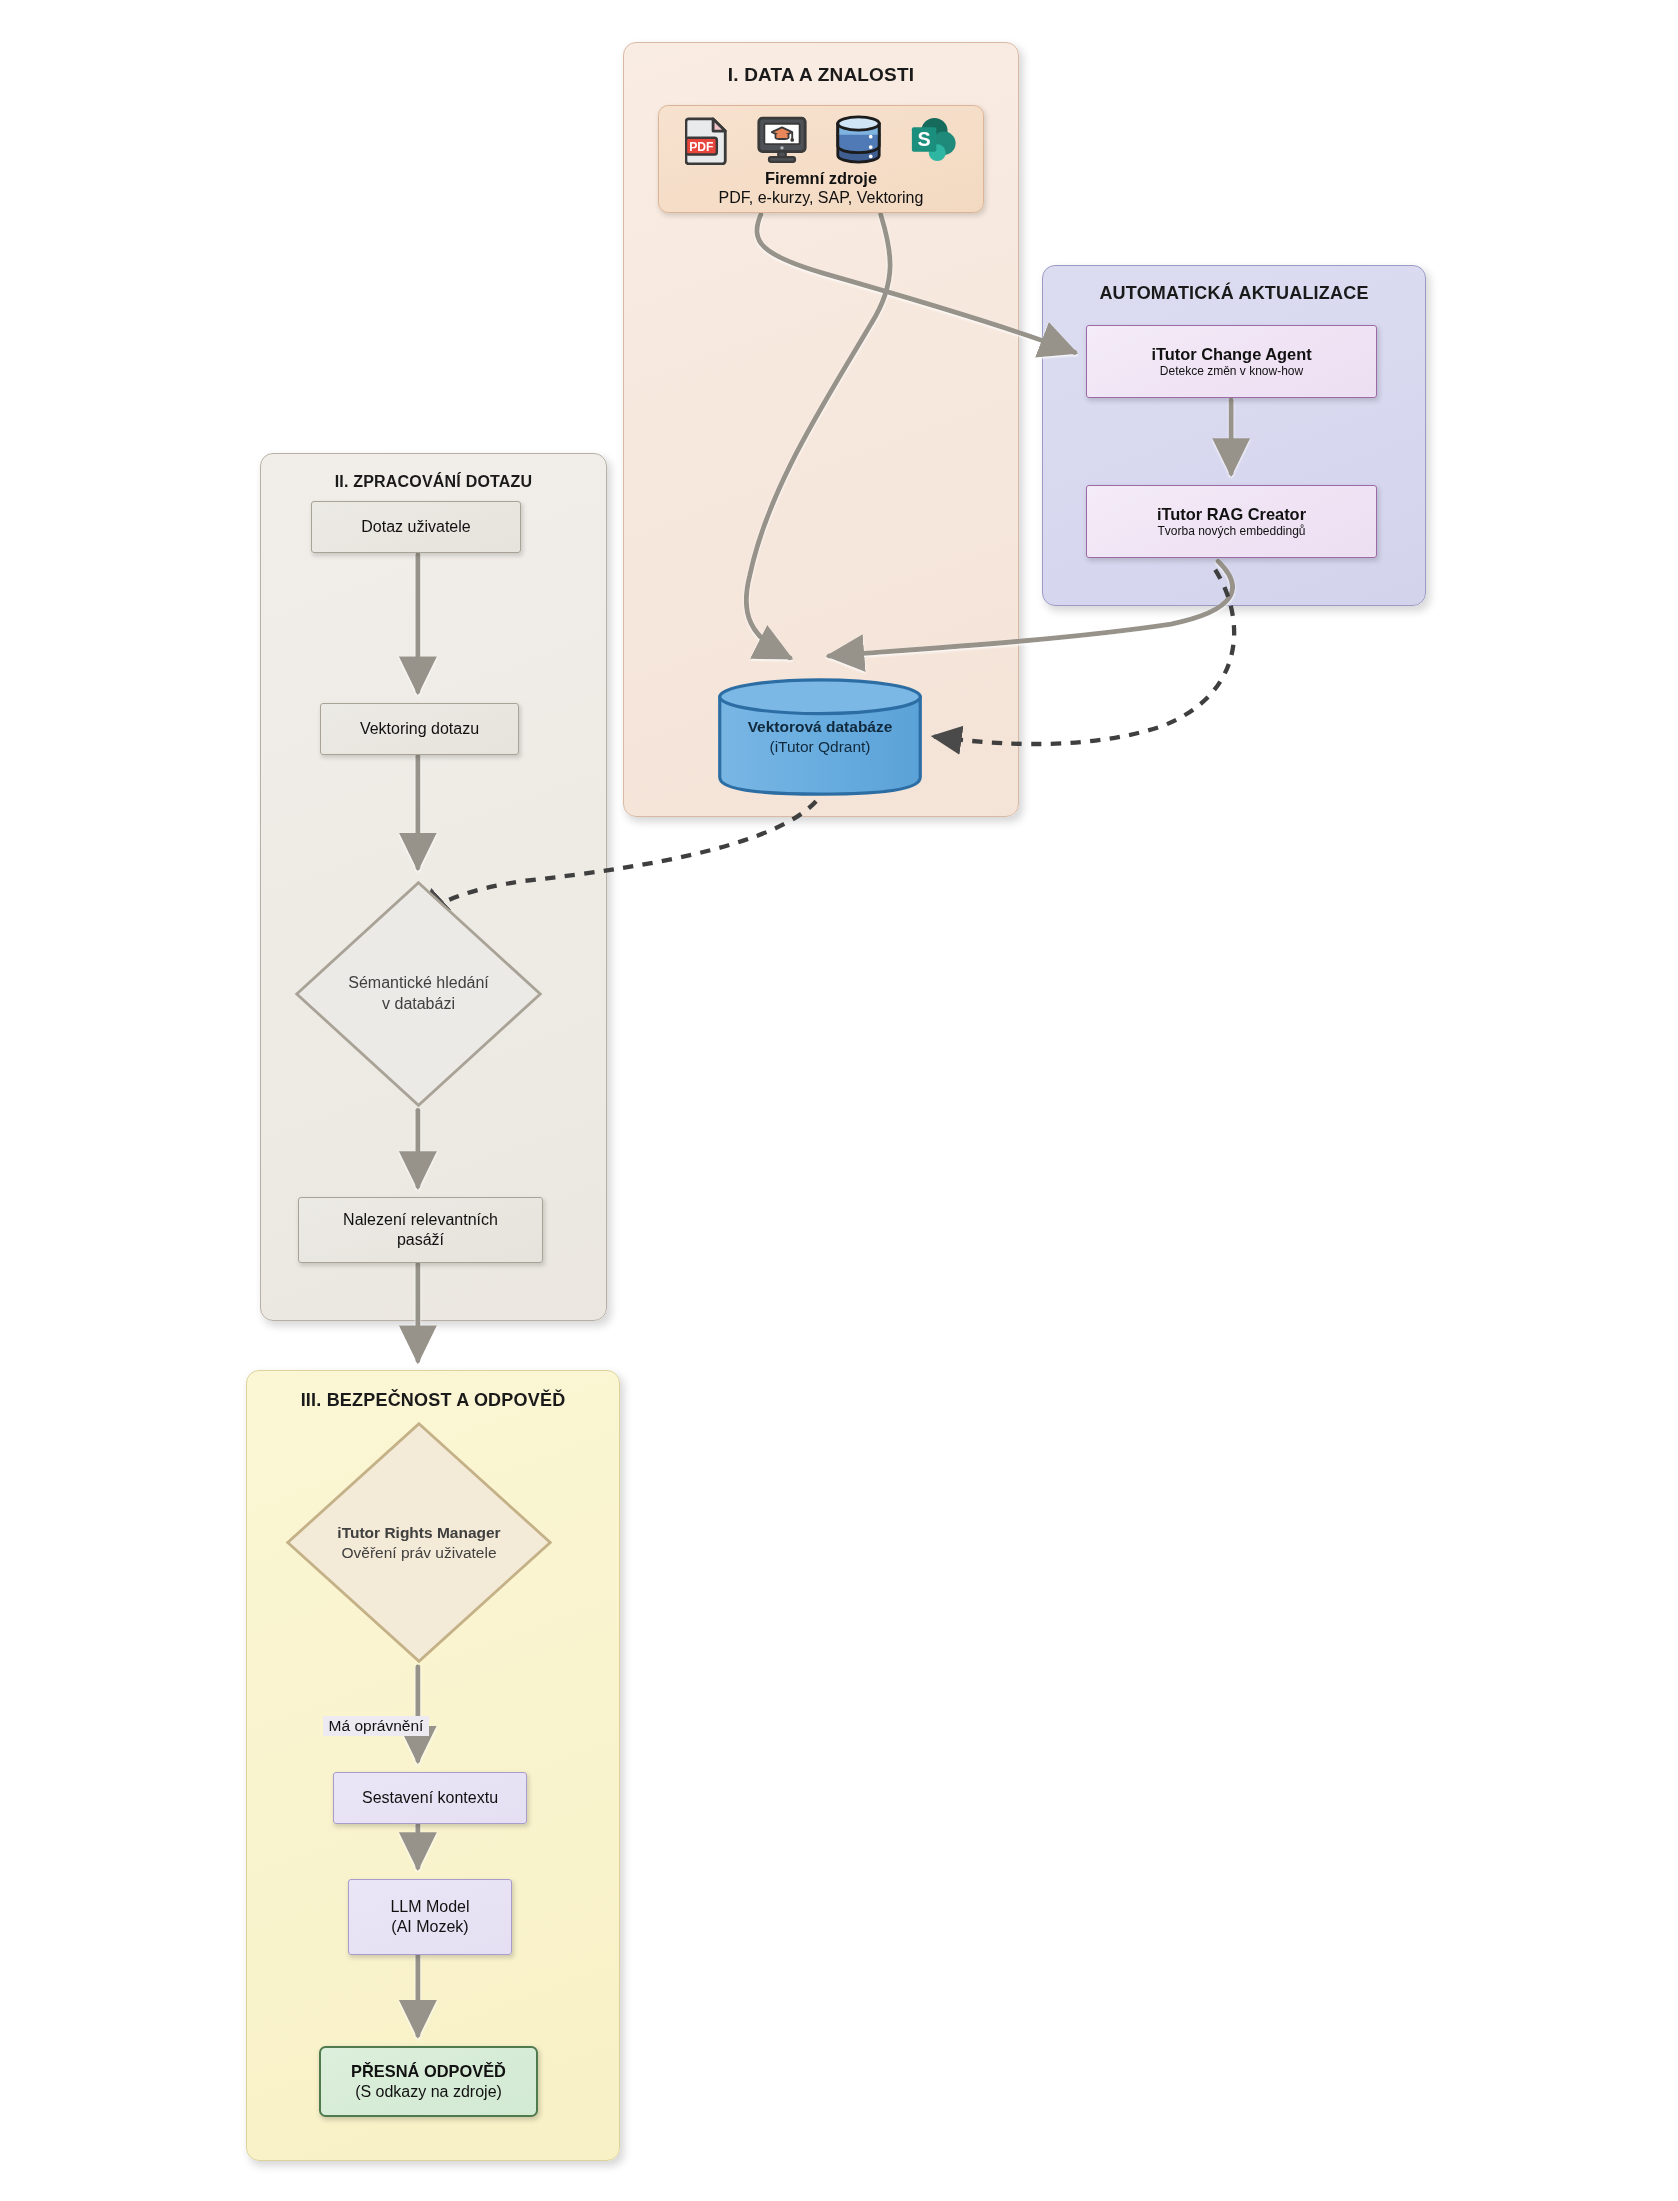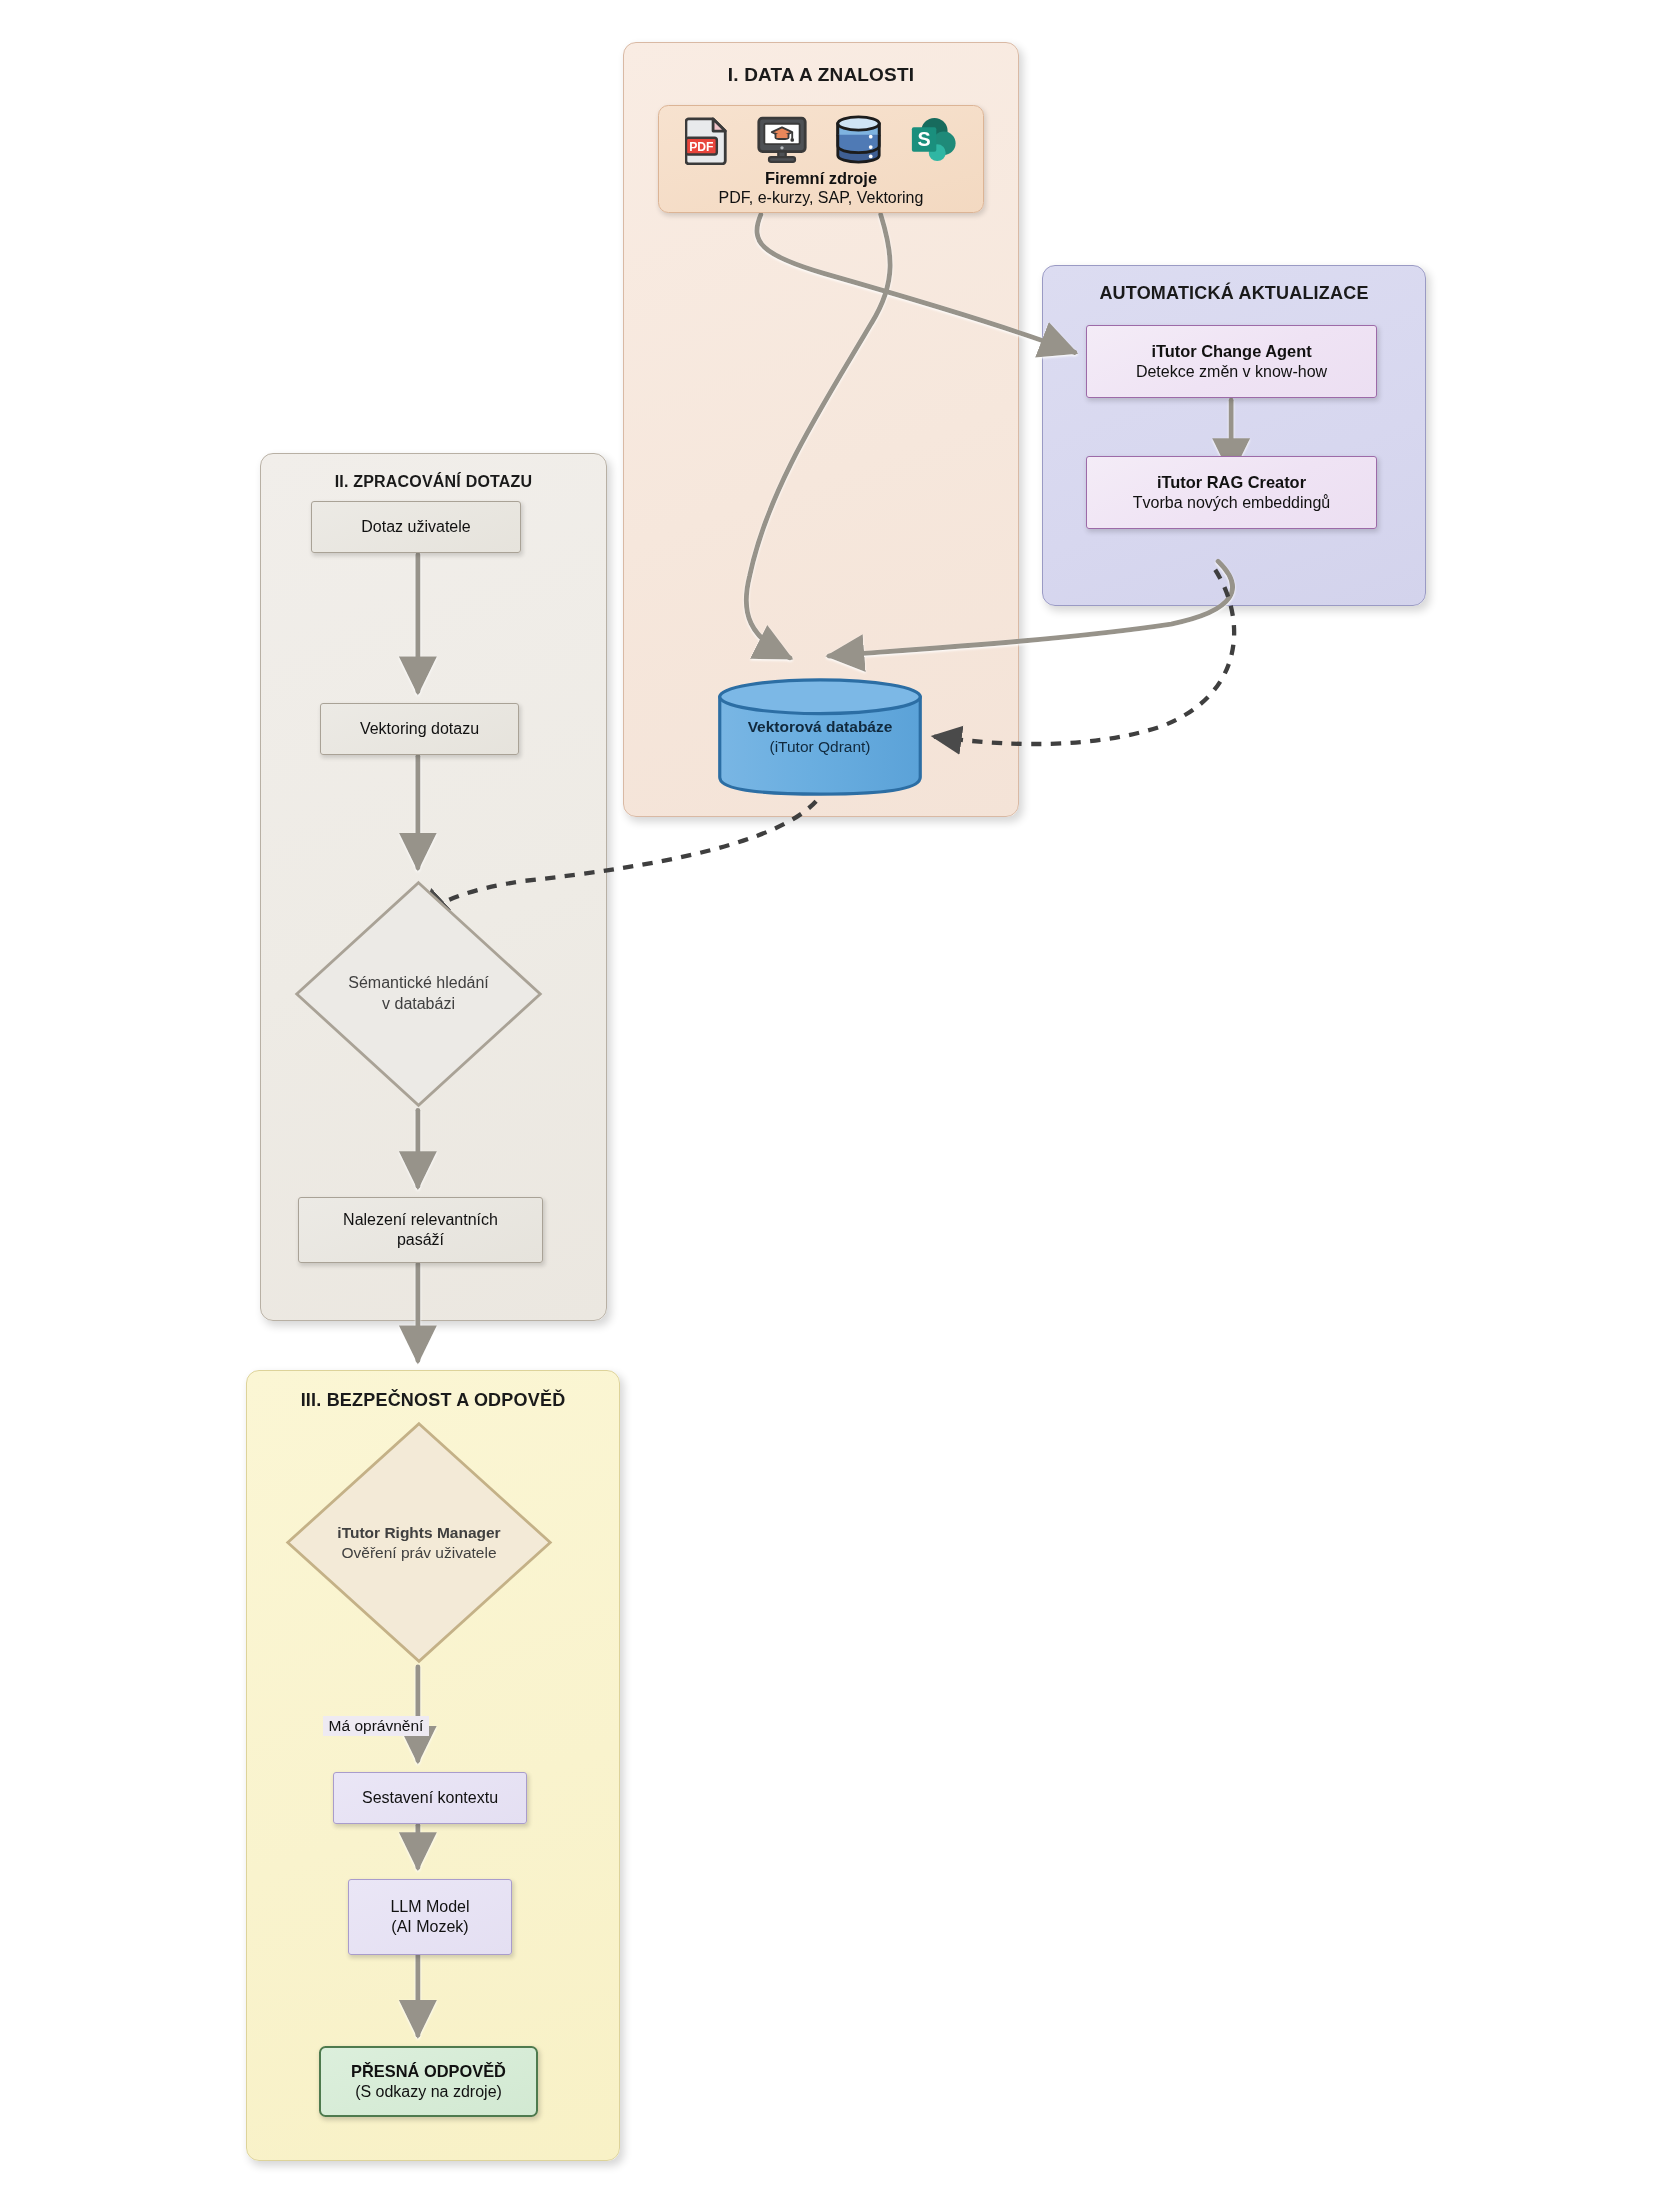--- a/index.html
+++ b/index.html
@@ -105,23 +105,23 @@
   #node-sources .ttl{font-size:16.4px; color:#111; margin-top:-0.9px;}
   #node-sources .sub{font-size:16px; color:#111;}
 
   
   .purple-node{
     background:linear-gradient(155deg,#f4ecf7 0%,#efe3f4 55%,#ecdff2 100%);
     border:1.7px solid #9d6aa8;
     box-shadow:1.9px 2.8px 5.6px rgba(0,0,0,0.16);
   }
   #node-change{ left:1086px; top:325px; width:291px; height:73px; }
-  #node-rag{ left:1086px; top:456px; width:291px; height:73px; }
+  #node-rag{ left:1086px; top:485px; width:291px; height:73px; }
   .purple-node .ttl{font-size:16.4px;color:#111;}
-  .purple-node .sub{font-size:16px;color:#111;}
+  .purple-node .sub{font-size:12px;color:#111;}
 
   
   .grey-node{
     background:linear-gradient(160deg,#eceae5 0%,#e6e3dc 100%);
     border:1.4px solid #a9a296;
     box-shadow:1.9px 2.8px 4.7px rgba(0,0,0,0.15);
   }
   #node-dotaz{ left:311px; top:501px; width:210px; height:52px;}
   #node-vektoring{ left:320px; top:703px; width:199px; height:52px;}
   #node-pasaze{ left:298px; top:1197px; width:245px; height:66px;}

